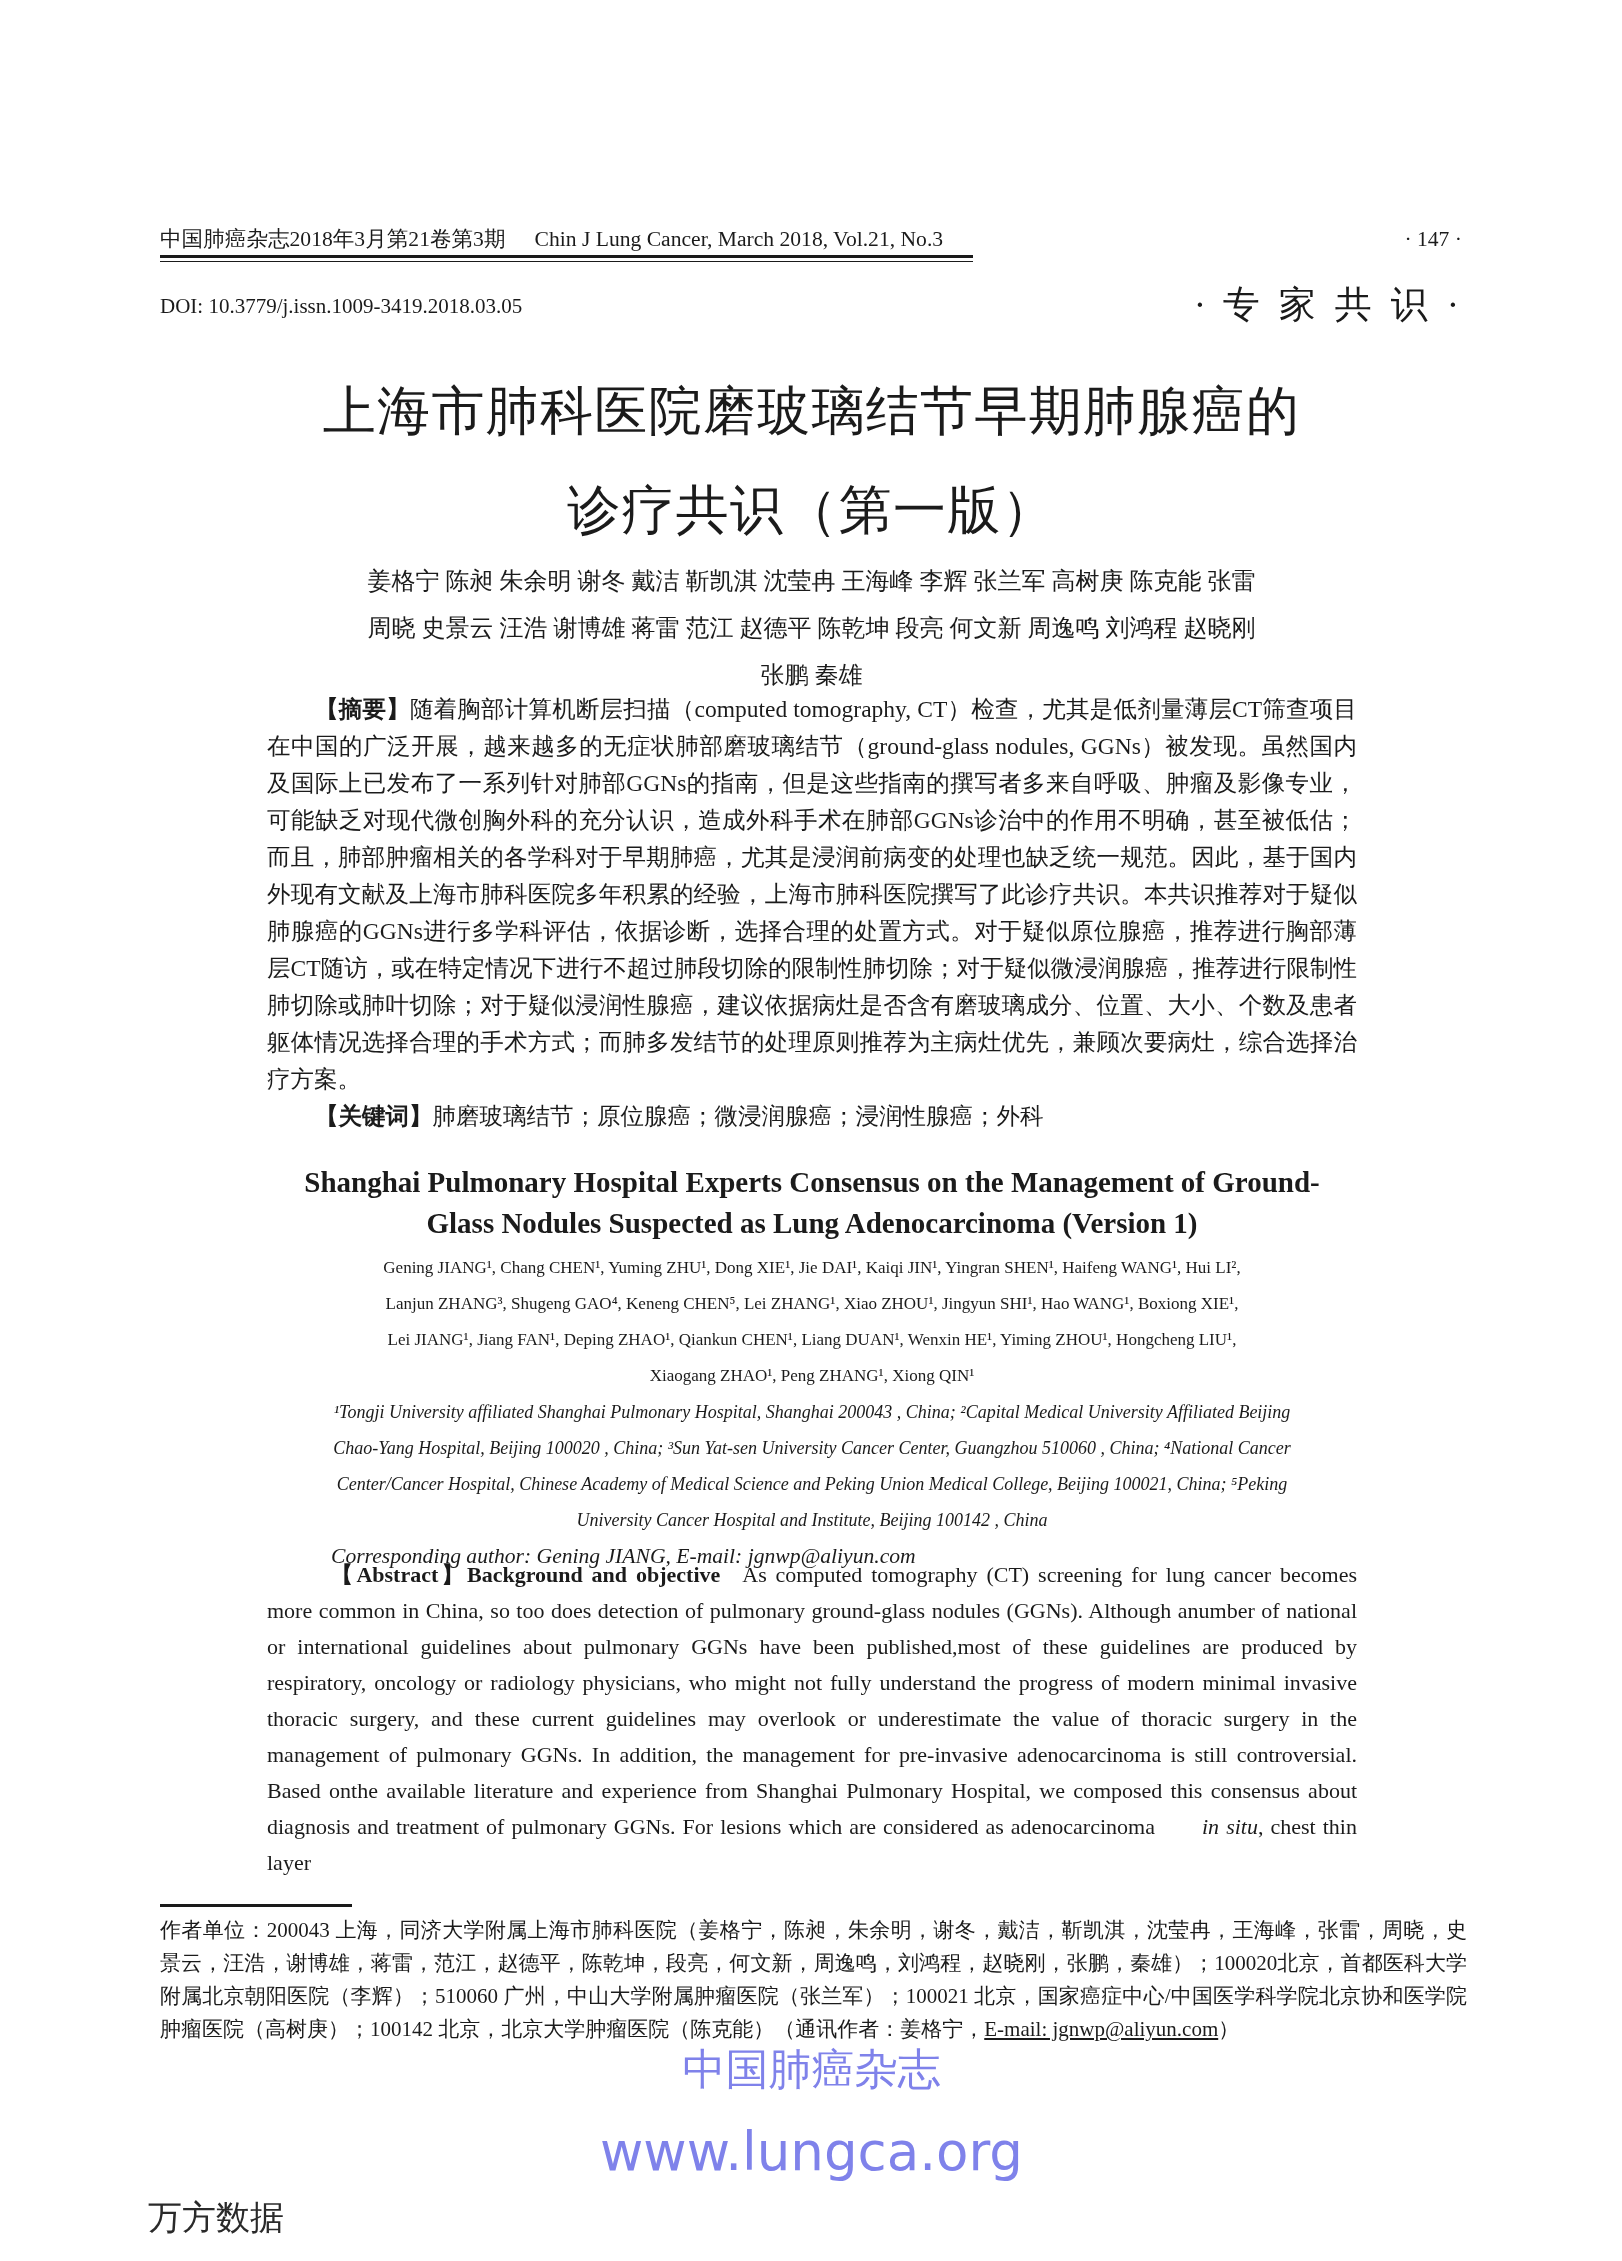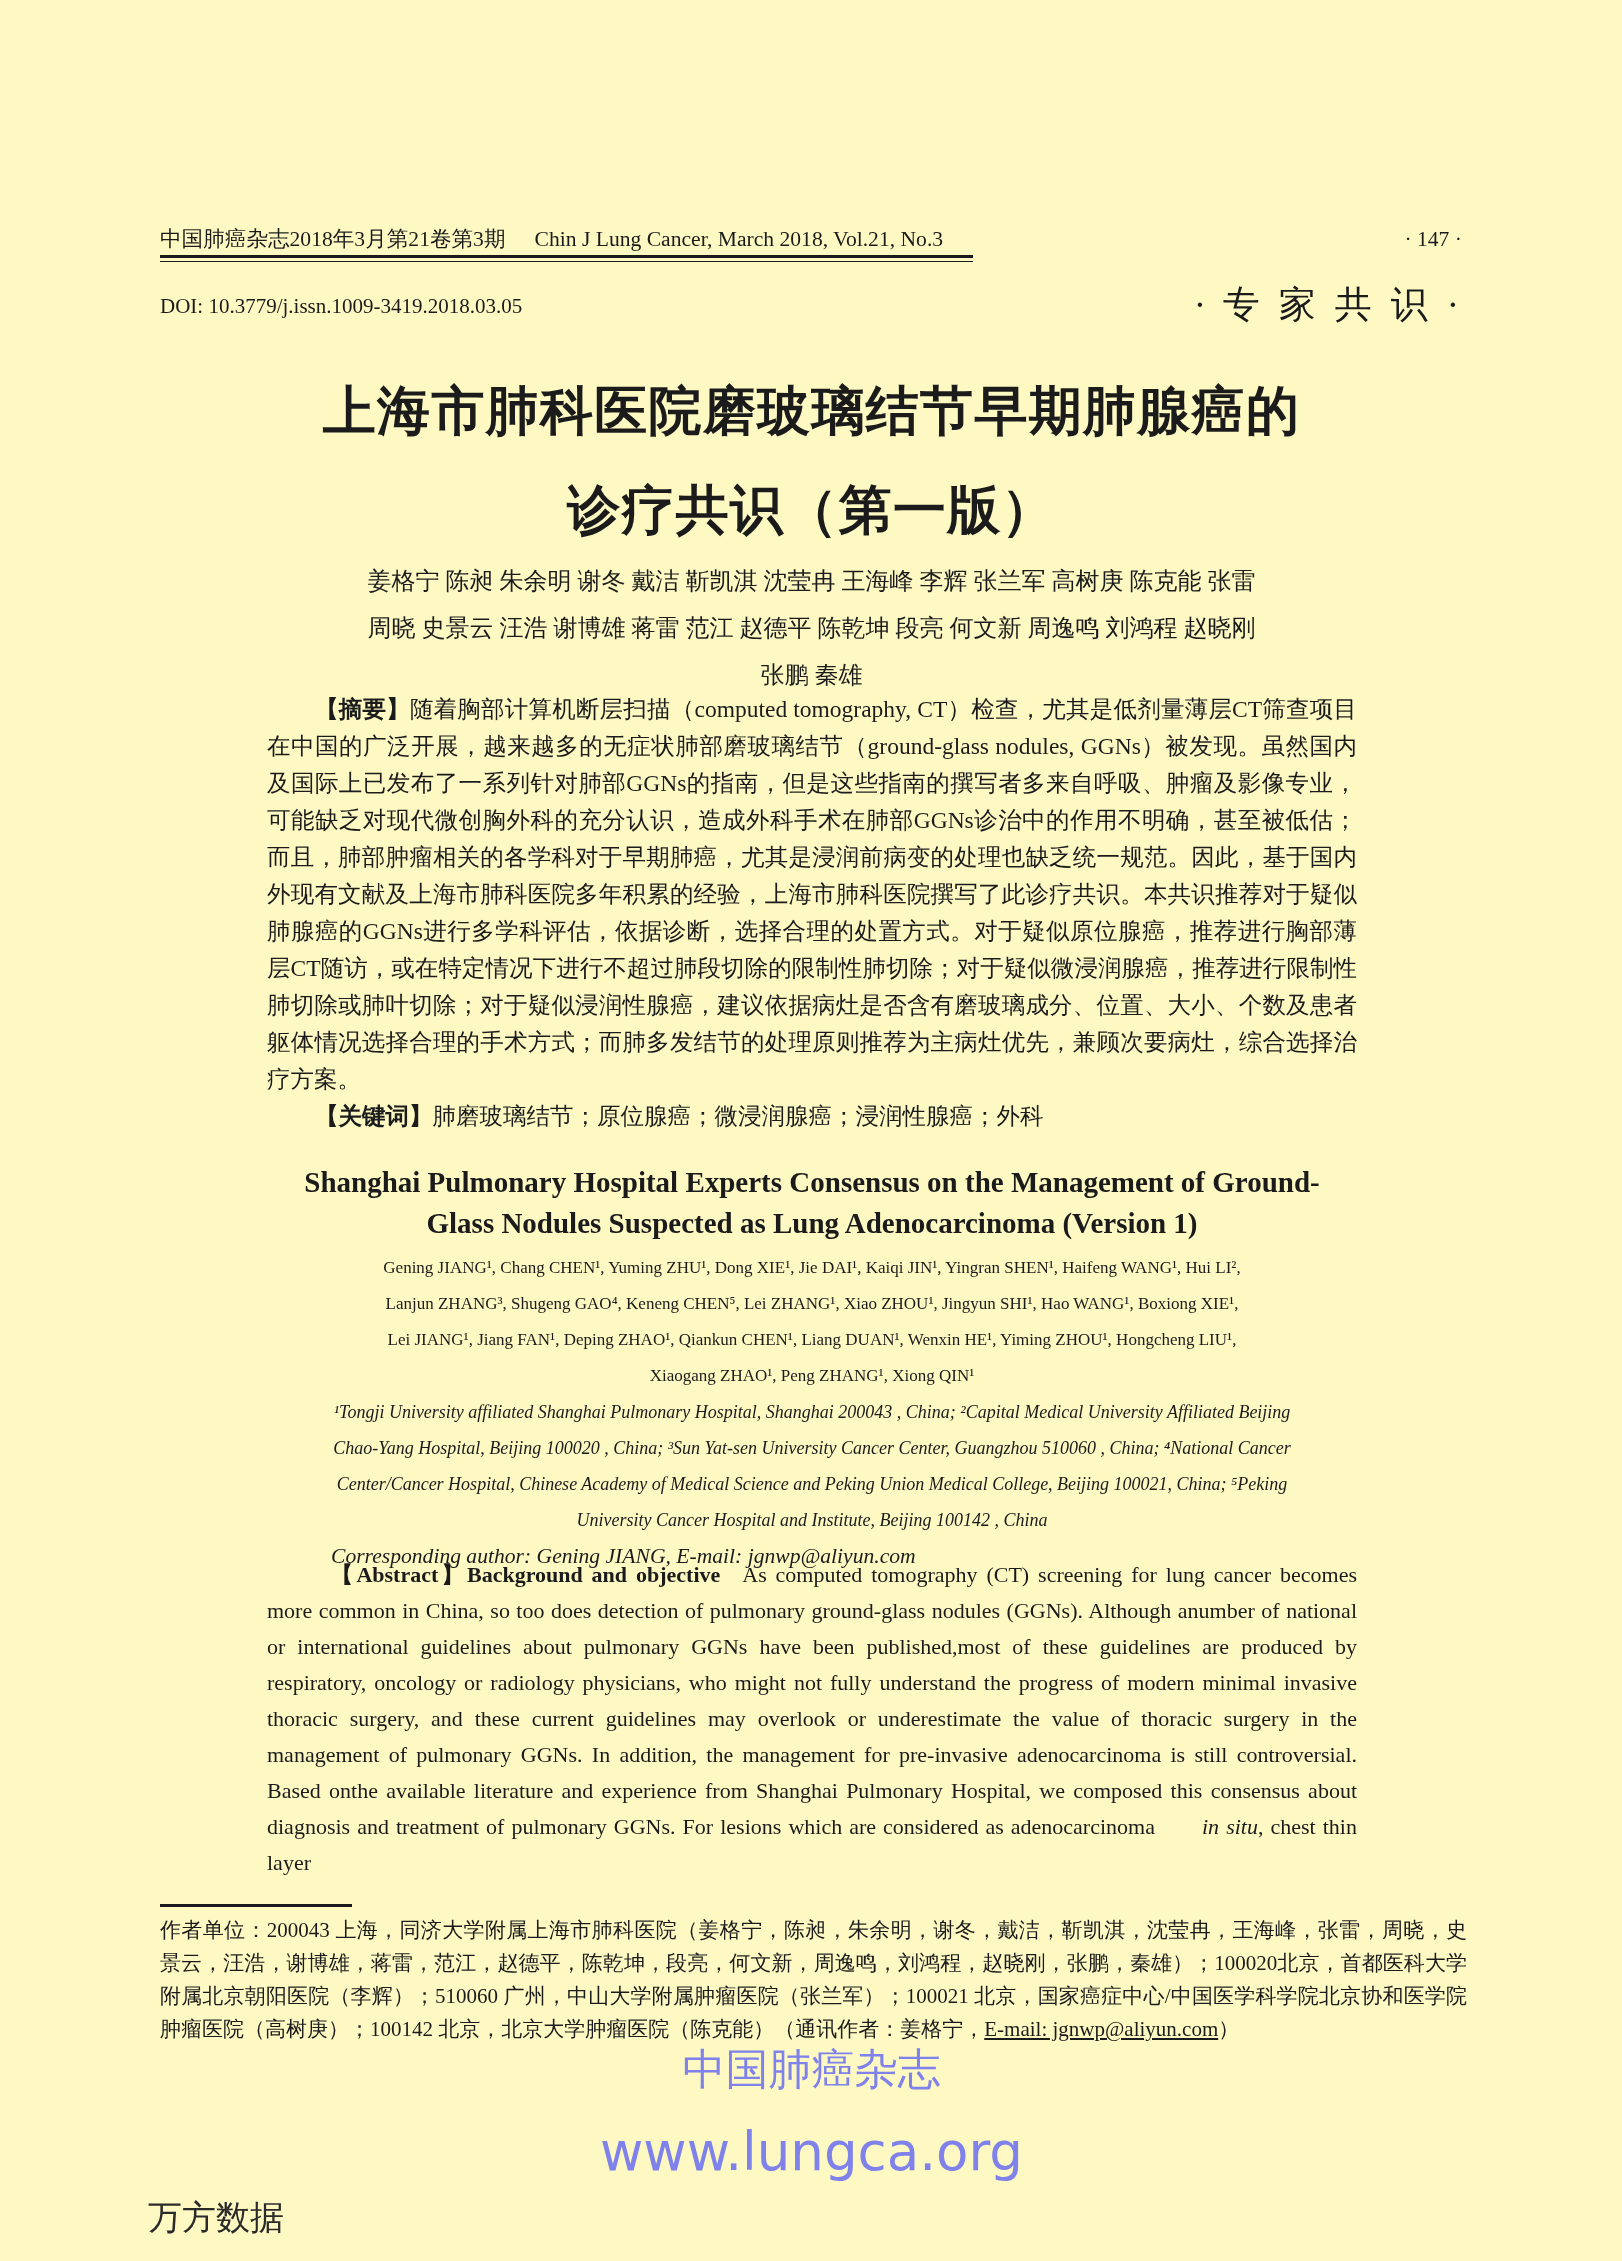--- a/index.html
+++ b/index.html
@@ -1,18 +1,18 @@
 <!DOCTYPE html>
 <html style="font-size:10.2px"><head>
 <meta charset="utf-8">
 <style>
   html,body { margin:0; padding:0; background:#e8e8e8; }
   #page {
     position:relative; width:1623px; height:2261px; margin:0 auto;
-    background:#fef9c3; color:#1b1b1b; overflow:hidden;
+    background:#ffffff; color:#1b1b1b; overflow:hidden;
     font-family:"Liberation Serif","DejaVu Serif",serif;
   }
   
   .header-row {
     position:absolute; top:224px; left:160px; width:1302px;
     display:flex; justify-content:space-between; align-items:baseline;
     font-size:21.6px; white-space:nowrap;
   }
   .journal-cn { margin-right:29px; }
   .header-rule {
@@ -22,21 +22,21 @@
   .doi-line { position:absolute; top:294px; left:160px; font-size:21px; }
   .column-label {
     position:absolute; top:280px; right:164px; font-size:37px;
     white-space:nowrap;
   }
   .column-label .lbl { letter-spacing:19px; margin-left:16.5px; }
   .column-label .dot-r { margin-left:0px; }
   
   .title-cn {
     position:absolute; top:361px; left:0; width:1623px; text-align:center;
-    font-family:"Liberation Sans","DejaVu Sans",sans-serif; font-weight:700;
+    font-family:"Liberation Sans","DejaVu Sans",sans-serif; font-weight:400;
     font-size:53px; line-height:99px; letter-spacing:1.3px;
   }
   .authors-cn {
     position:absolute; top:558px; left:0; width:1623px; text-align:center;
     font-size:24px; line-height:47px;
   }
   
   .abstract-cn {
     position:absolute; top:691px; left:267px; width:1090px;
     font-size:23.5px; line-height:37px; text-align:justify;

